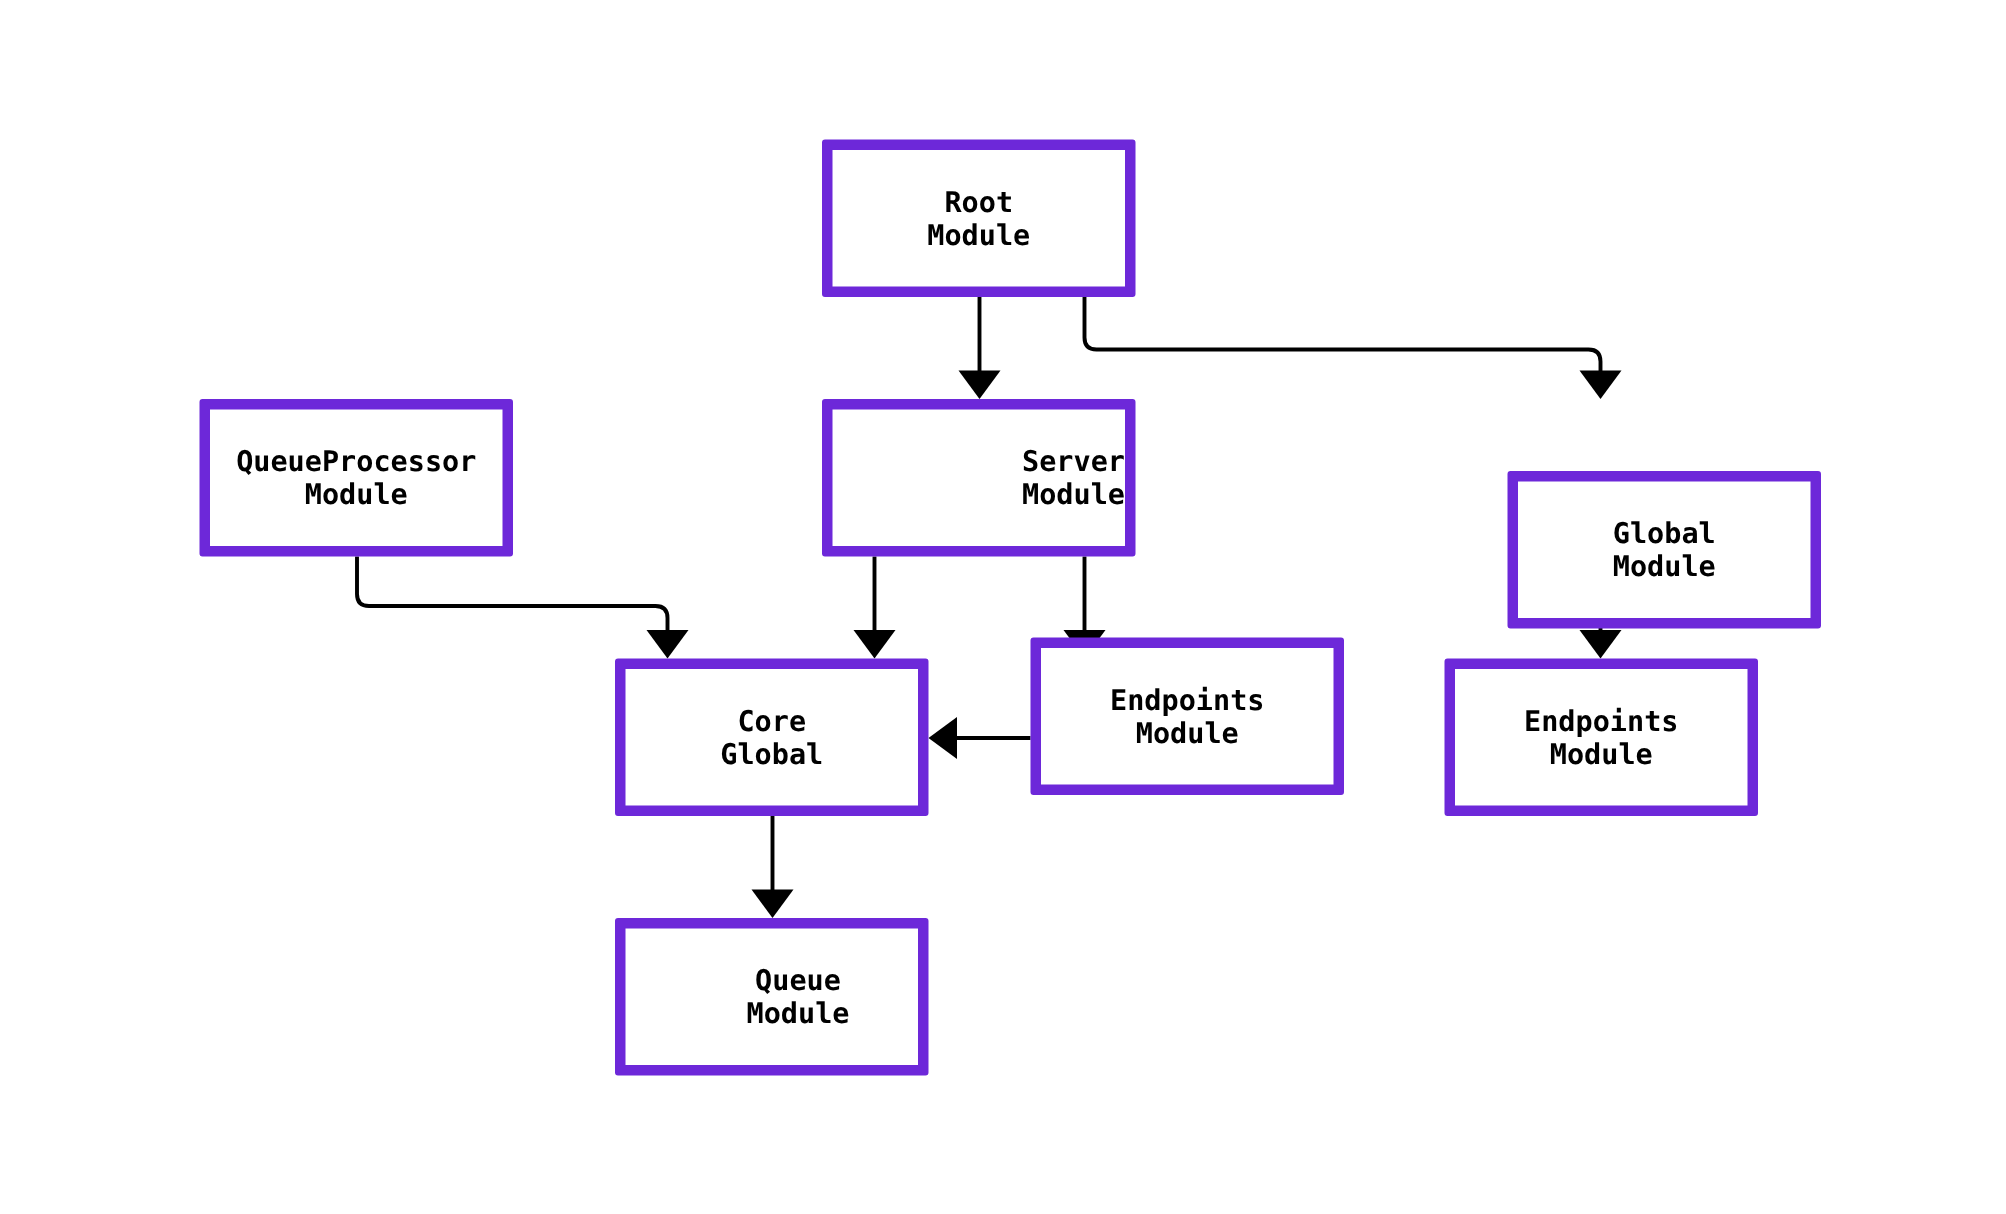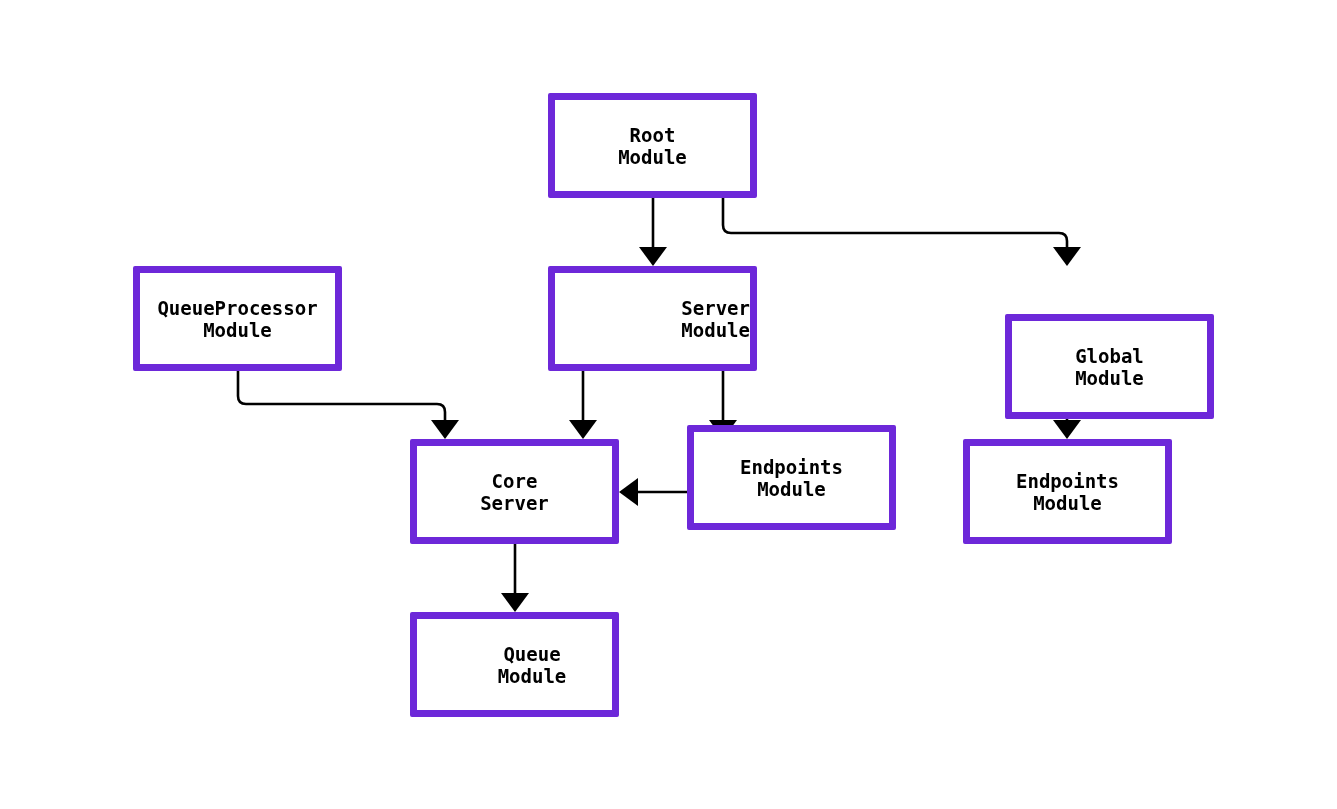--- a/index.html
+++ b/index.html
@@ -124,21 +124,21 @@
 Module</span>
   </div>
 
   <div class="node n-global">
     <span class="label">Global
 Module</span>
   </div>
 
   <div class="node n-core">
     <span class="label">Core
-Server</span>
+Global</span>
   </div>
 
   <div class="node n-endpoints">
     <span class="label">Endpoints
 Module</span>
   </div>
 
   <div class="node n-repository">
     <span class="label">Endpoints
 Module</span>

